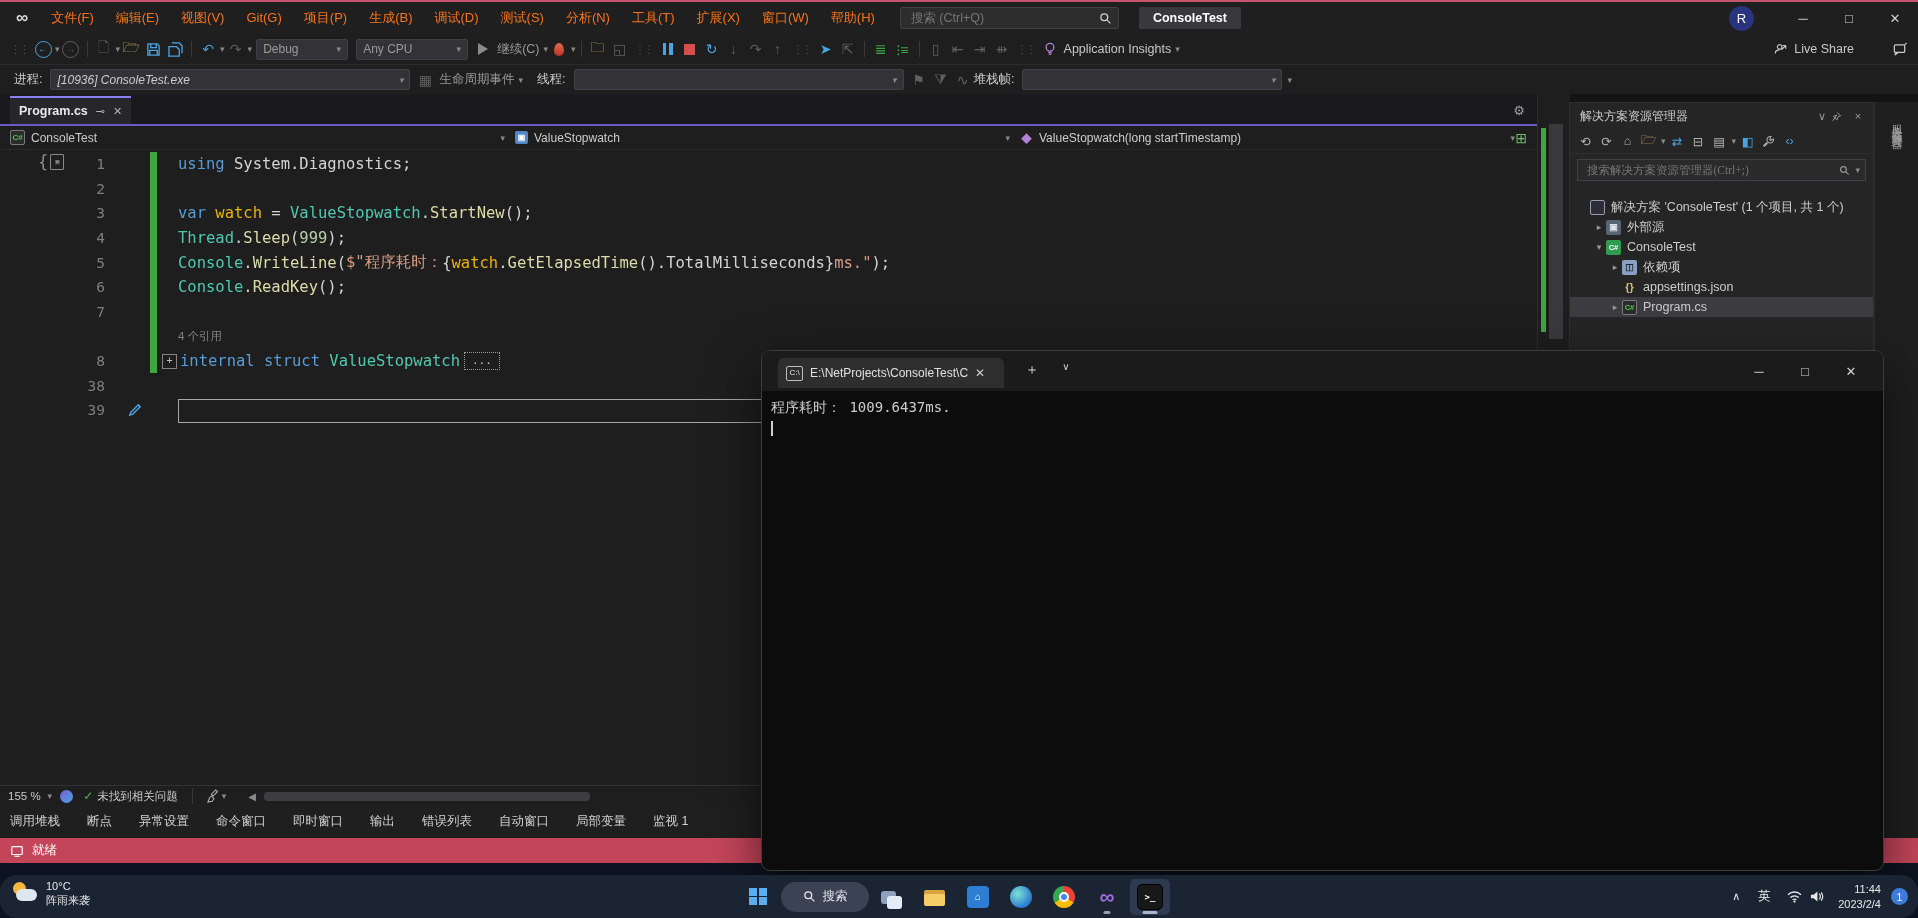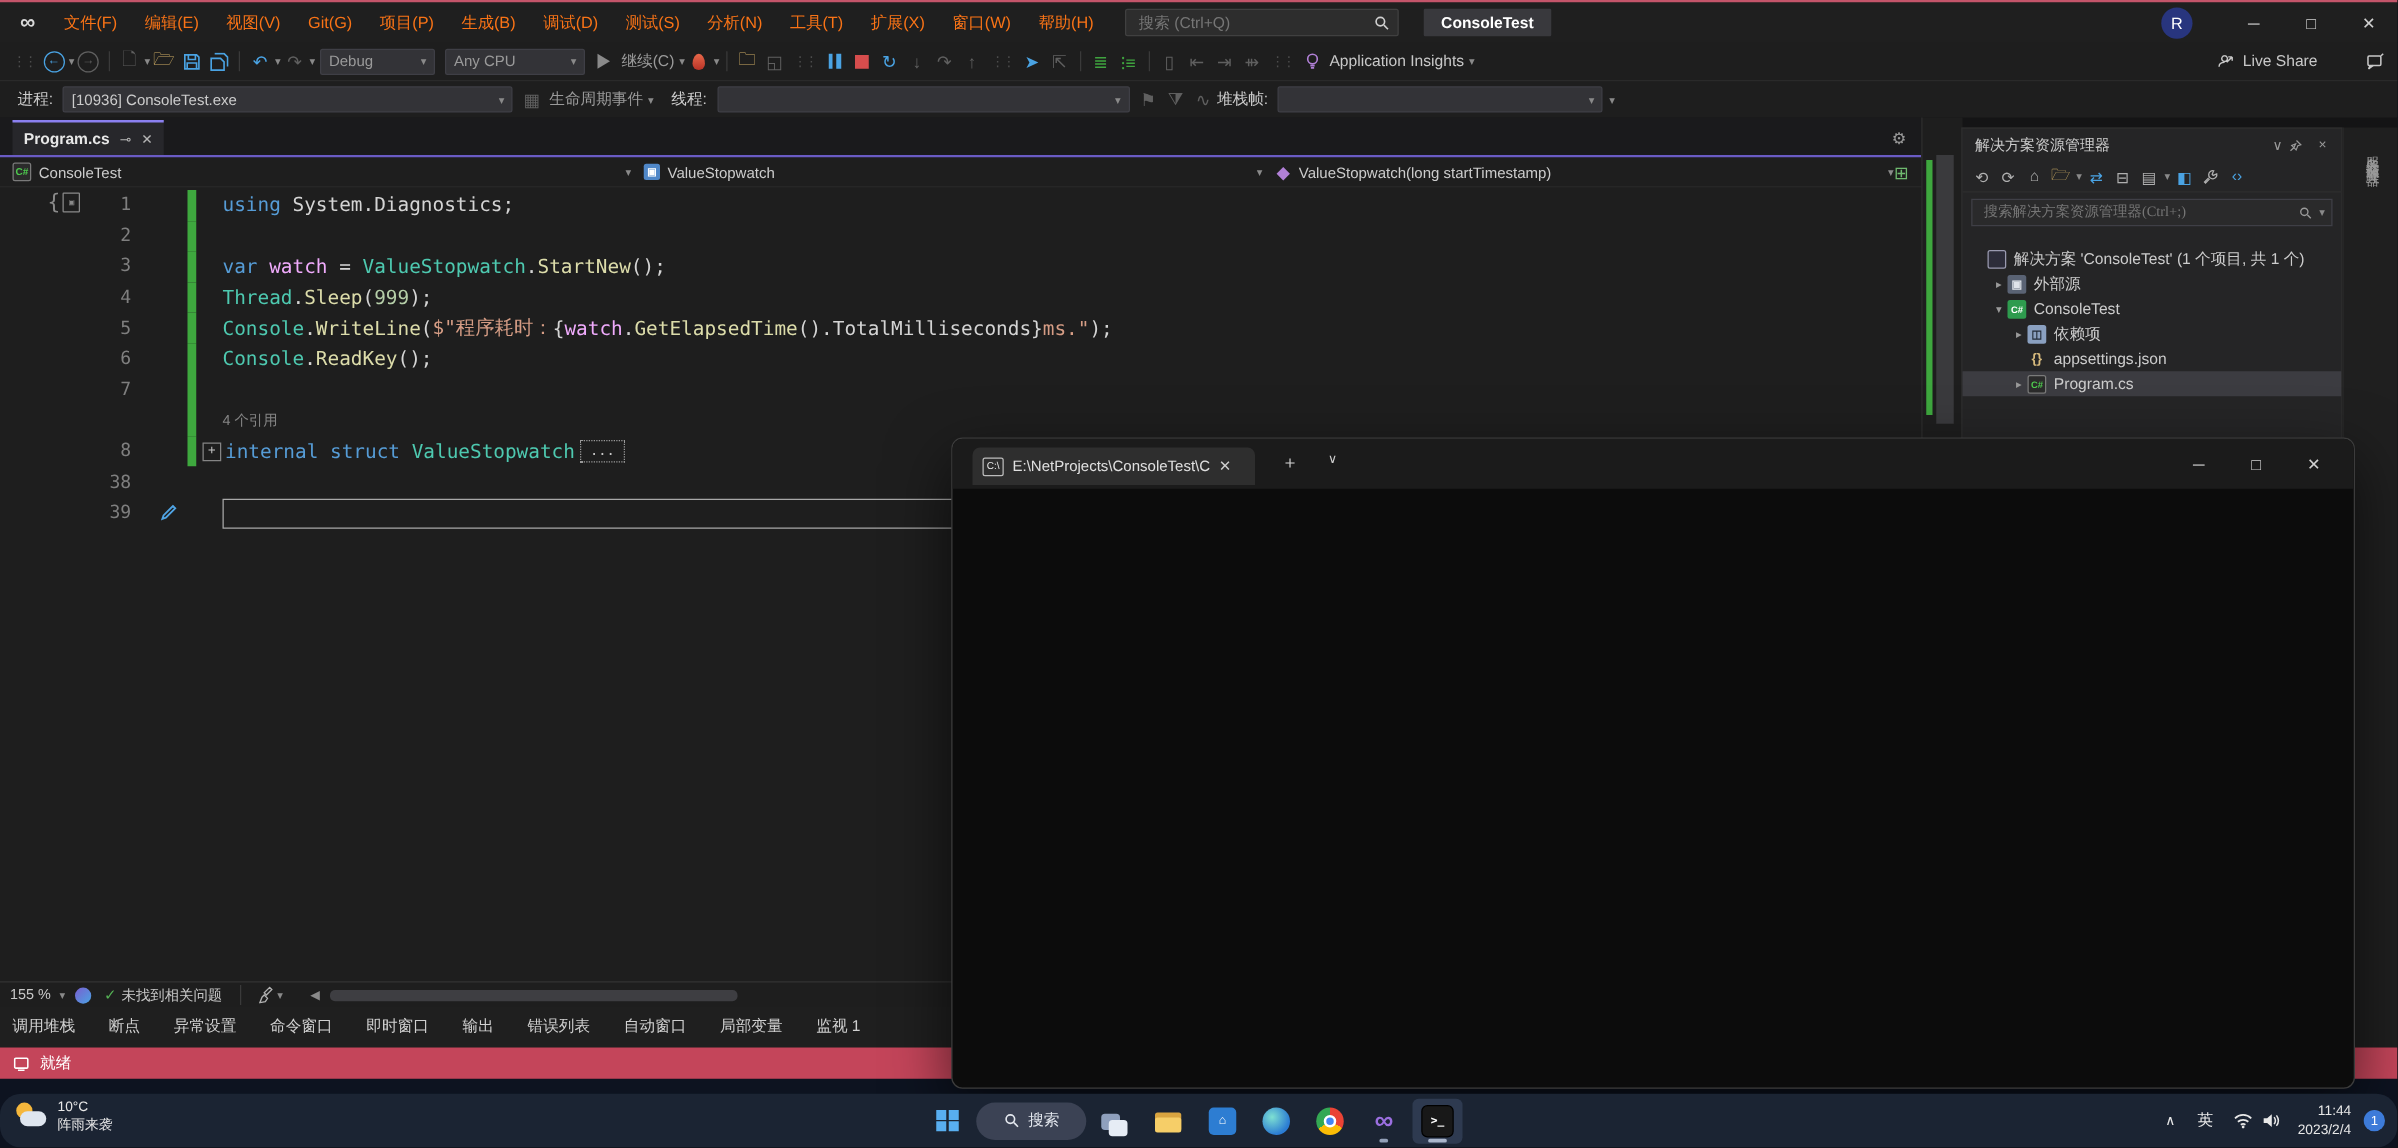--- a/index.html
+++ b/index.html
@@ -32,21 +32,21 @@
   .combo{height:21px;background:#333337;border:1px solid #3f3f46;border-radius:2px;color:#9a9a9a;font-size:12px;
     display:flex;align-items:center;justify-content:space-between;padding:0 6px;box-sizing:border-box;margin:0 4px;}
   .tri-play{width:0;height:0;border-left:10px solid #8a8a8a;border-top:6px solid transparent;border-bottom:6px solid transparent;display:inline-block;}
   .pause-bars i{display:inline-block;width:3.5px;height:12px;background:#4AA3E3;margin:0 1.5px;}
   .stop-sq{display:inline-block;width:11px;height:11px;background:#D64D4D;}
   .flame{display:inline-block;width:10px;height:13px;background:linear-gradient(#E8684A,#B93327);border-radius:50% 50% 50% 50%/62% 62% 38% 38%;}
   .txtlbl{color:#9a9a9a;font-size:12.5px;margin:0 3px;}
   
   .procbar{position:absolute;left:0;top:62px;width:100%;height:30px;display:flex;align-items:center;background:#1e1e1e;
     border-top:1px solid #2a2a2a;padding-left:14px;box-sizing:border-box;font-size:12.5px;color:#cccccc;}
-  .procbar .combo{color:#cccccc;}
+  .procbar .combo{color:#cccccc;font-style:italic;}
   
   .main{position:absolute;left:0;top:92px;width:100%;height:744px;background:#141415;}
   .editor-col{position:absolute;left:0;top:0;width:1537px;height:744px;background:#1e1e1e;}
   .tabstrip{position:absolute;left:0;top:0;width:100%;height:30px;background:#1a1a1c;border-bottom:2px solid #6a5bc4;display:flex;align-items:flex-end;}
   .edtab{height:28px;background:#27272b;border-top:2px solid #8b80f0;display:flex;align-items:center;padding:0 9px;
     margin-left:10px;color:#e8e8e8;font-size:12.5px;font-weight:bold;gap:8px;box-sizing:border-box;}
   .edtab .sm{color:#b5b5b5;font-weight:normal;font-size:11px;}
   .tabgear{position:absolute;right:12px;bottom:6px;color:#9a9a9a;font-size:13px;}
   .crumbs{position:absolute;left:0;top:32px;width:100%;height:23px;background:#1e1e1e;display:flex;align-items:center;border-bottom:1px solid #2a2a2a;}
   .crumb{display:flex;align-items:center;width:505px;padding-left:10px;box-sizing:border-box;color:#cccccc;font-size:12px;gap:6px;}
@@ -58,21 +58,21 @@
   .crumb-add{position:absolute;right:10px;color:#6fba6f;font-size:14px;}
   
   .code{position:absolute;left:0;top:56px;width:100%;height:635px;background:#1e1e1e;padding-top:2px;font-family:"DejaVu Sans Mono",monospace;}
   .outline-ico{position:absolute;left:38px;top:2px;color:#8a8a8a;font-size:17px;display:flex;align-items:center;gap:2px;z-index:2;}
   .outline-ico .doc{width:12px;height:14px;border:1px solid #8a8a8a;border-radius:1px;font-size:7px;display:flex;align-items:center;justify-content:center;color:#8a8a8a;}
   .crow{position:relative;display:flex;height:24.6px;align-items:center;}
   .lnum{width:105px;text-align:right;color:#7f7f7f;font-size:14.5px;flex:none;}
   .gut{width:73px;height:100%;position:relative;flex:none;}
   .gbar{position:absolute;left:45px;top:0;width:7px;height:100%;background:#3EA83E;}
   .ctext{font-size:15.5px;color:#d4d4d4;white-space:pre;display:flex;align-items:center;}
-  .tk-kw{color:#569CD6;} .tk-ty{color:#4EC9B0;} .tk-me{color:#DCDCAA;} .tk-va{color:#f0abfc;}
+  .tk-kw{color:#569CD6;} .tk-ty{color:#4EC9B0;} .tk-me{color:#DCDCAA;} .tk-va{color:#eab308;}
   .tk-nu{color:#B5CEA8;} .tk-st{color:#D69D85;} .tk-pn{color:#d4d4d4;}
   .lens-txt{color:#848484;font-size:11.5px;font-family:"Liberation Sans",sans-serif;}
   .expander{width:13px;height:13px;border:1px solid #858585;color:#c0c0c0;font-size:10px;line-height:11px;text-align:center;
     margin-left:-16px;margin-right:3px;background:#1e1e1e;flex:none;}
   .collapsed-box{border:1px dotted #9a9a9a;color:#c8c8c8;font-size:11px;padding:0 7px;margin-left:4px;height:16px;line-height:16px;}
   .curbox{position:absolute;left:178px;top:1px;width:588px;height:24px;border:1px solid #a8a8a8;box-sizing:border-box;}
   .gut-tool{position:absolute;left:23px;top:4px;}
   
   .scrollstrip{position:absolute;left:1537px;top:0;width:32px;height:691px;background:#1e1e1e;border-left:1px solid #2e2e2e;}
   .scrollstrip .ann{position:absolute;left:3px;top:34px;width:5px;height:204px;background:#3EA83E;}
@@ -575,20 +575,24 @@
         <span class="cmdic">C:\</span>
         <span class="ttl">E:\NetProjects\ConsoleTest\C</span>
         <span style="color:#cfcfcf;font-size:12px">✕</span>
       </div>
       <span class="term-btn" style="left:258px">＋</span>
       <span class="term-btn" style="left:292px;font-size:10px">∨</span>
       <span class="term-ctrl" style="left:974px">─</span>
       <span class="term-ctrl" style="left:1020px">□</span>
       <span class="term-ctrl" style="left:1066px">✕</span>
     </div>
+    <div class="term-body">
+      <span>程序耗时： 1009.6437ms.</span>
+      <span class="term-cursor"></span>
+    </div>
   </div>
 
   <div class="taskbar">
     <div class="weather">
       <span class="wicon">
           <span class="sun"></span>
           <span class="cloud"></span>
         </span>
       <span class="wtxt">
         <span>10°C</span><br>

